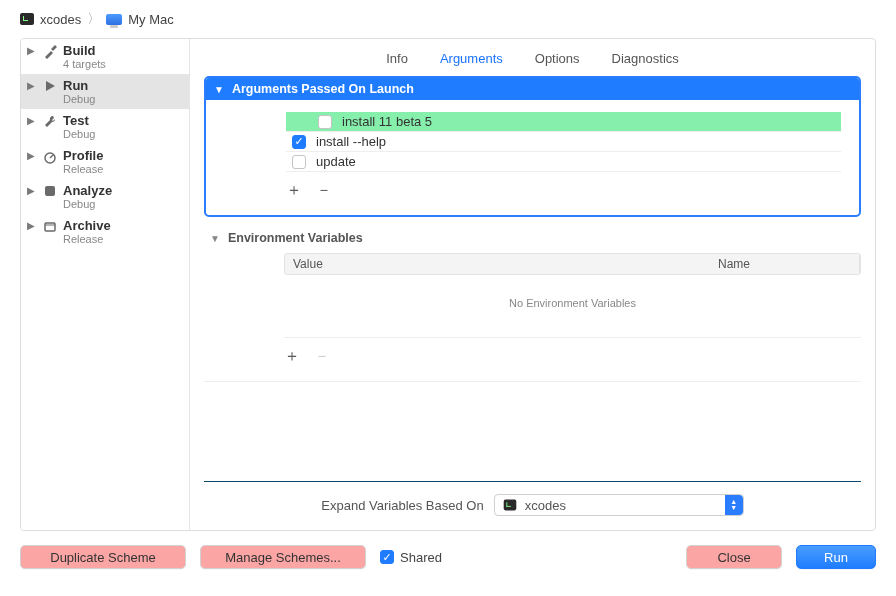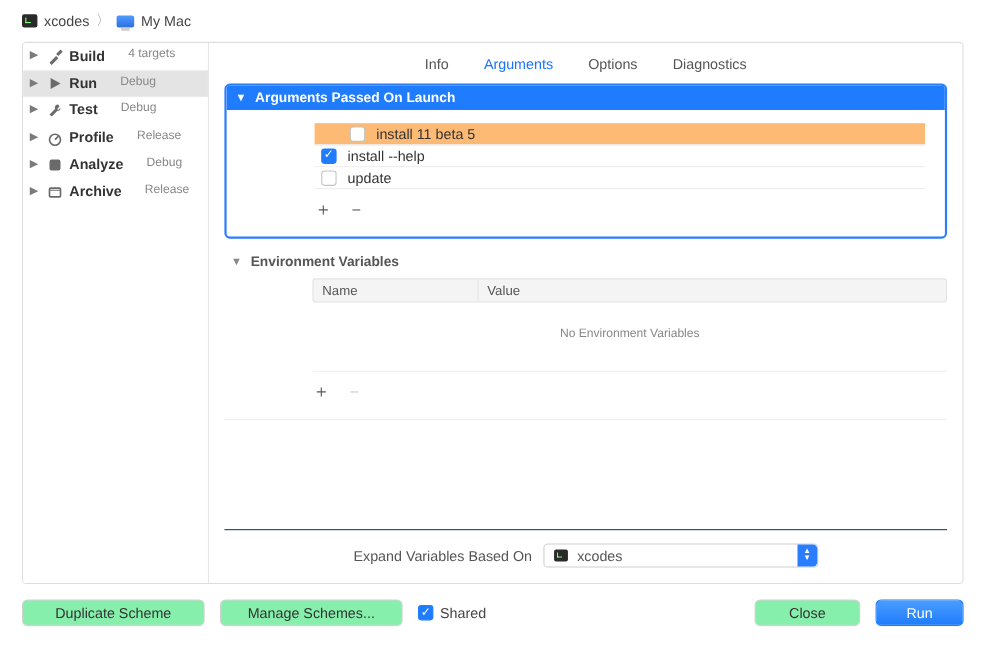--- a/index.html
+++ b/index.html
@@ -45,21 +45,21 @@
   .side-item {
     display:flex; align-items:flex-start; gap:4px;
     padding: 4px 8px 4px 6px;
     cursor: default;
   }
   .side-item.selected { background: #e4e4e4; }
   .side-item .disclosure {
     width: 10px; color:#7a7a7a; font-size:10px; line-height:16px;
   }
   .side-item .ic { width:18px; display:flex; justify-content:center; padding-top:1px; color:#6a6a6a;}
-  .side-item .txt { display:flex; flex-direction:row;gap:21px; }
+  .side-item .txt { display:flex; flex-direction:column; }
   .side-item .title { font-weight:600; font-size:13px; color:#333; }
   .side-item .sub { font-size:11px; color:#888; }
   .content { flex:1; display:flex; flex-direction:column; }
   .tabs { display:flex; justify-content:center; gap:32px; padding:12px 0 10px; font-size:13px; }
   .tab { color:#555; cursor:default; }
   .tab.active { color:#1a73ff; }
   .inner {
     margin: 0 14px 0 14px;
     flex:1;
     display:flex; flex-direction:column;
@@ -77,21 +77,21 @@
     font-weight:600; font-size:12.5px;
   }
   .blue-header .tri { font-size:10px; }
   .arg-list { padding: 12px 18px 10px 80px; }
   .arg-row {
     display:flex; align-items:center; gap:10px;
     padding: 2px 6px;
     border-bottom:1px solid #eee;
     font-size:13px;
   }
-  .arg-row.selected { background:#fdba74;padding-left:32px; }
+  .arg-row.selected { background:#86efac;padding-left:32px; }
   .chk {
     width:14px; height:14px; border:1px solid #c4c4c4; border-radius:3px; background:#fff; display:inline-flex; align-items:center; justify-content:center;
   }
   .chk.on { background:#1f7cfe; border-color:#1f7cfe; color:#fff; }
   .chk.on::after { content:"✓"; font-size:11px; line-height:1; }
   .pm-row { display:flex; gap:14px; padding:8px 0 4px 0; color:#5a5a5a; font-size:16px; align-items:center;}
   .section-head {
     display:flex; align-items:center; gap:8px;
     padding: 14px 6px 8px 6px;
     font-weight:600; font-size:12.5px; color:#555;
@@ -119,21 +119,21 @@
   }
   .select .arrows {
     width:18px; height:100%; background:#2a7dff; border-radius:0 4px 4px 0;
     margin-left:auto; display:flex; flex-direction:column; align-items:center; justify-content:center; color:#fff; font-size:7px; line-height:6px;
   }
   .bottom-bar {
     display:flex; align-items:center; gap:14px;
     padding: 14px 20px 0 20px;
   }
   .btn {
-    border:1px solid #d2d2d2; border-radius:5px; background:#86efac; height:24px;
+    border:1px solid #d2d2d2; border-radius:5px; background:#fca5a5; height:24px;
     padding: 0 16px; font-size:13px; color:#333; display:inline-flex; align-items:center; justify-content:center;
     box-shadow: 0 1px 0 rgba(0,0,0,0.03);
   }
   .btn.wide { width:166px; }
   .btn.primary { background:linear-gradient(#4a9dff,#1f7cfe); border-color:#1f7cfe; color:#fff; }
   .shared { display:flex; align-items:center; gap:6px; font-size:13px; color:#444;}
   .spacer { flex:1; }
   svg { display:block; }
 </style>
 </head>
@@ -265,22 +265,22 @@
           </div>
         </div>
       </div>
 
       <div class="section-head">
         <span class="tri">▼</span>
         <span>Environment Variables</span>
       </div>
       <div class="env-table">
         <div class="env-head">
+          <div class="col val">Value</div>
           <div class="col name">Name</div>
-          <div class="col val">Value</div>
         </div>
         <div class="env-empty">No Environment Variables</div>
       </div>
       <div class="hr"></div>
       <div class="pm-row" style="margin-left:80px;">
         <span>＋</span>
         <span style="color:#ccc">－</span>
       </div>
       <div class="hr" style="margin-left:0;margin-top:10px;"></div>
 

